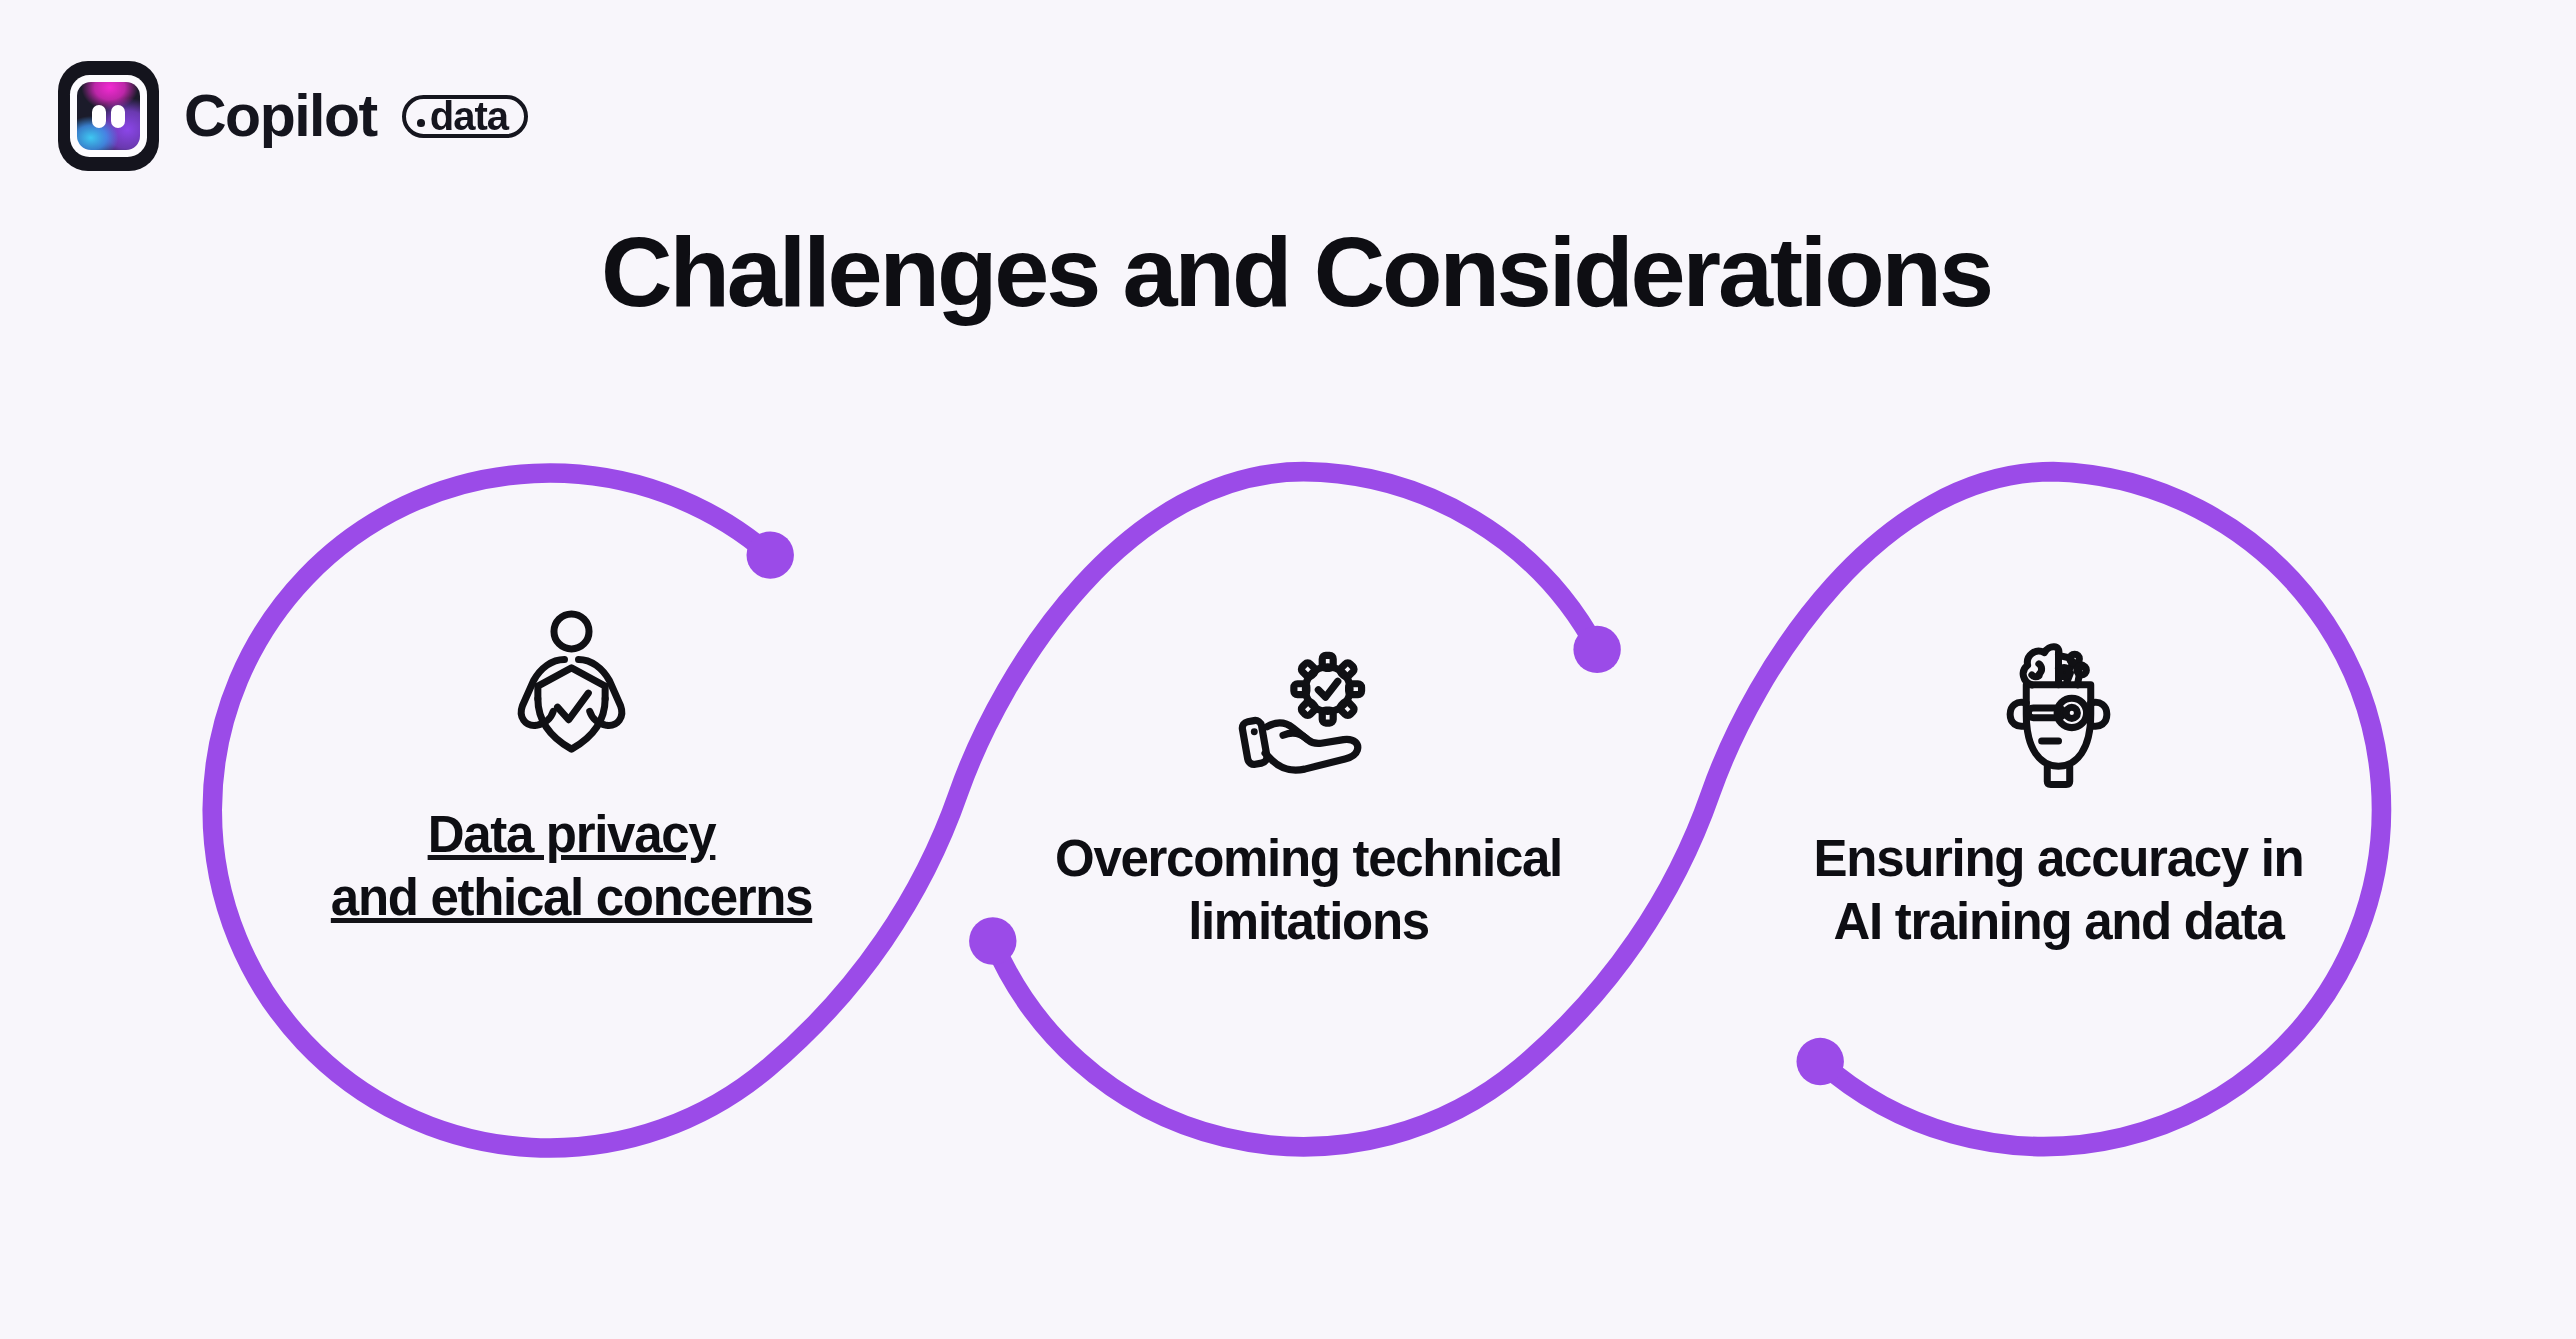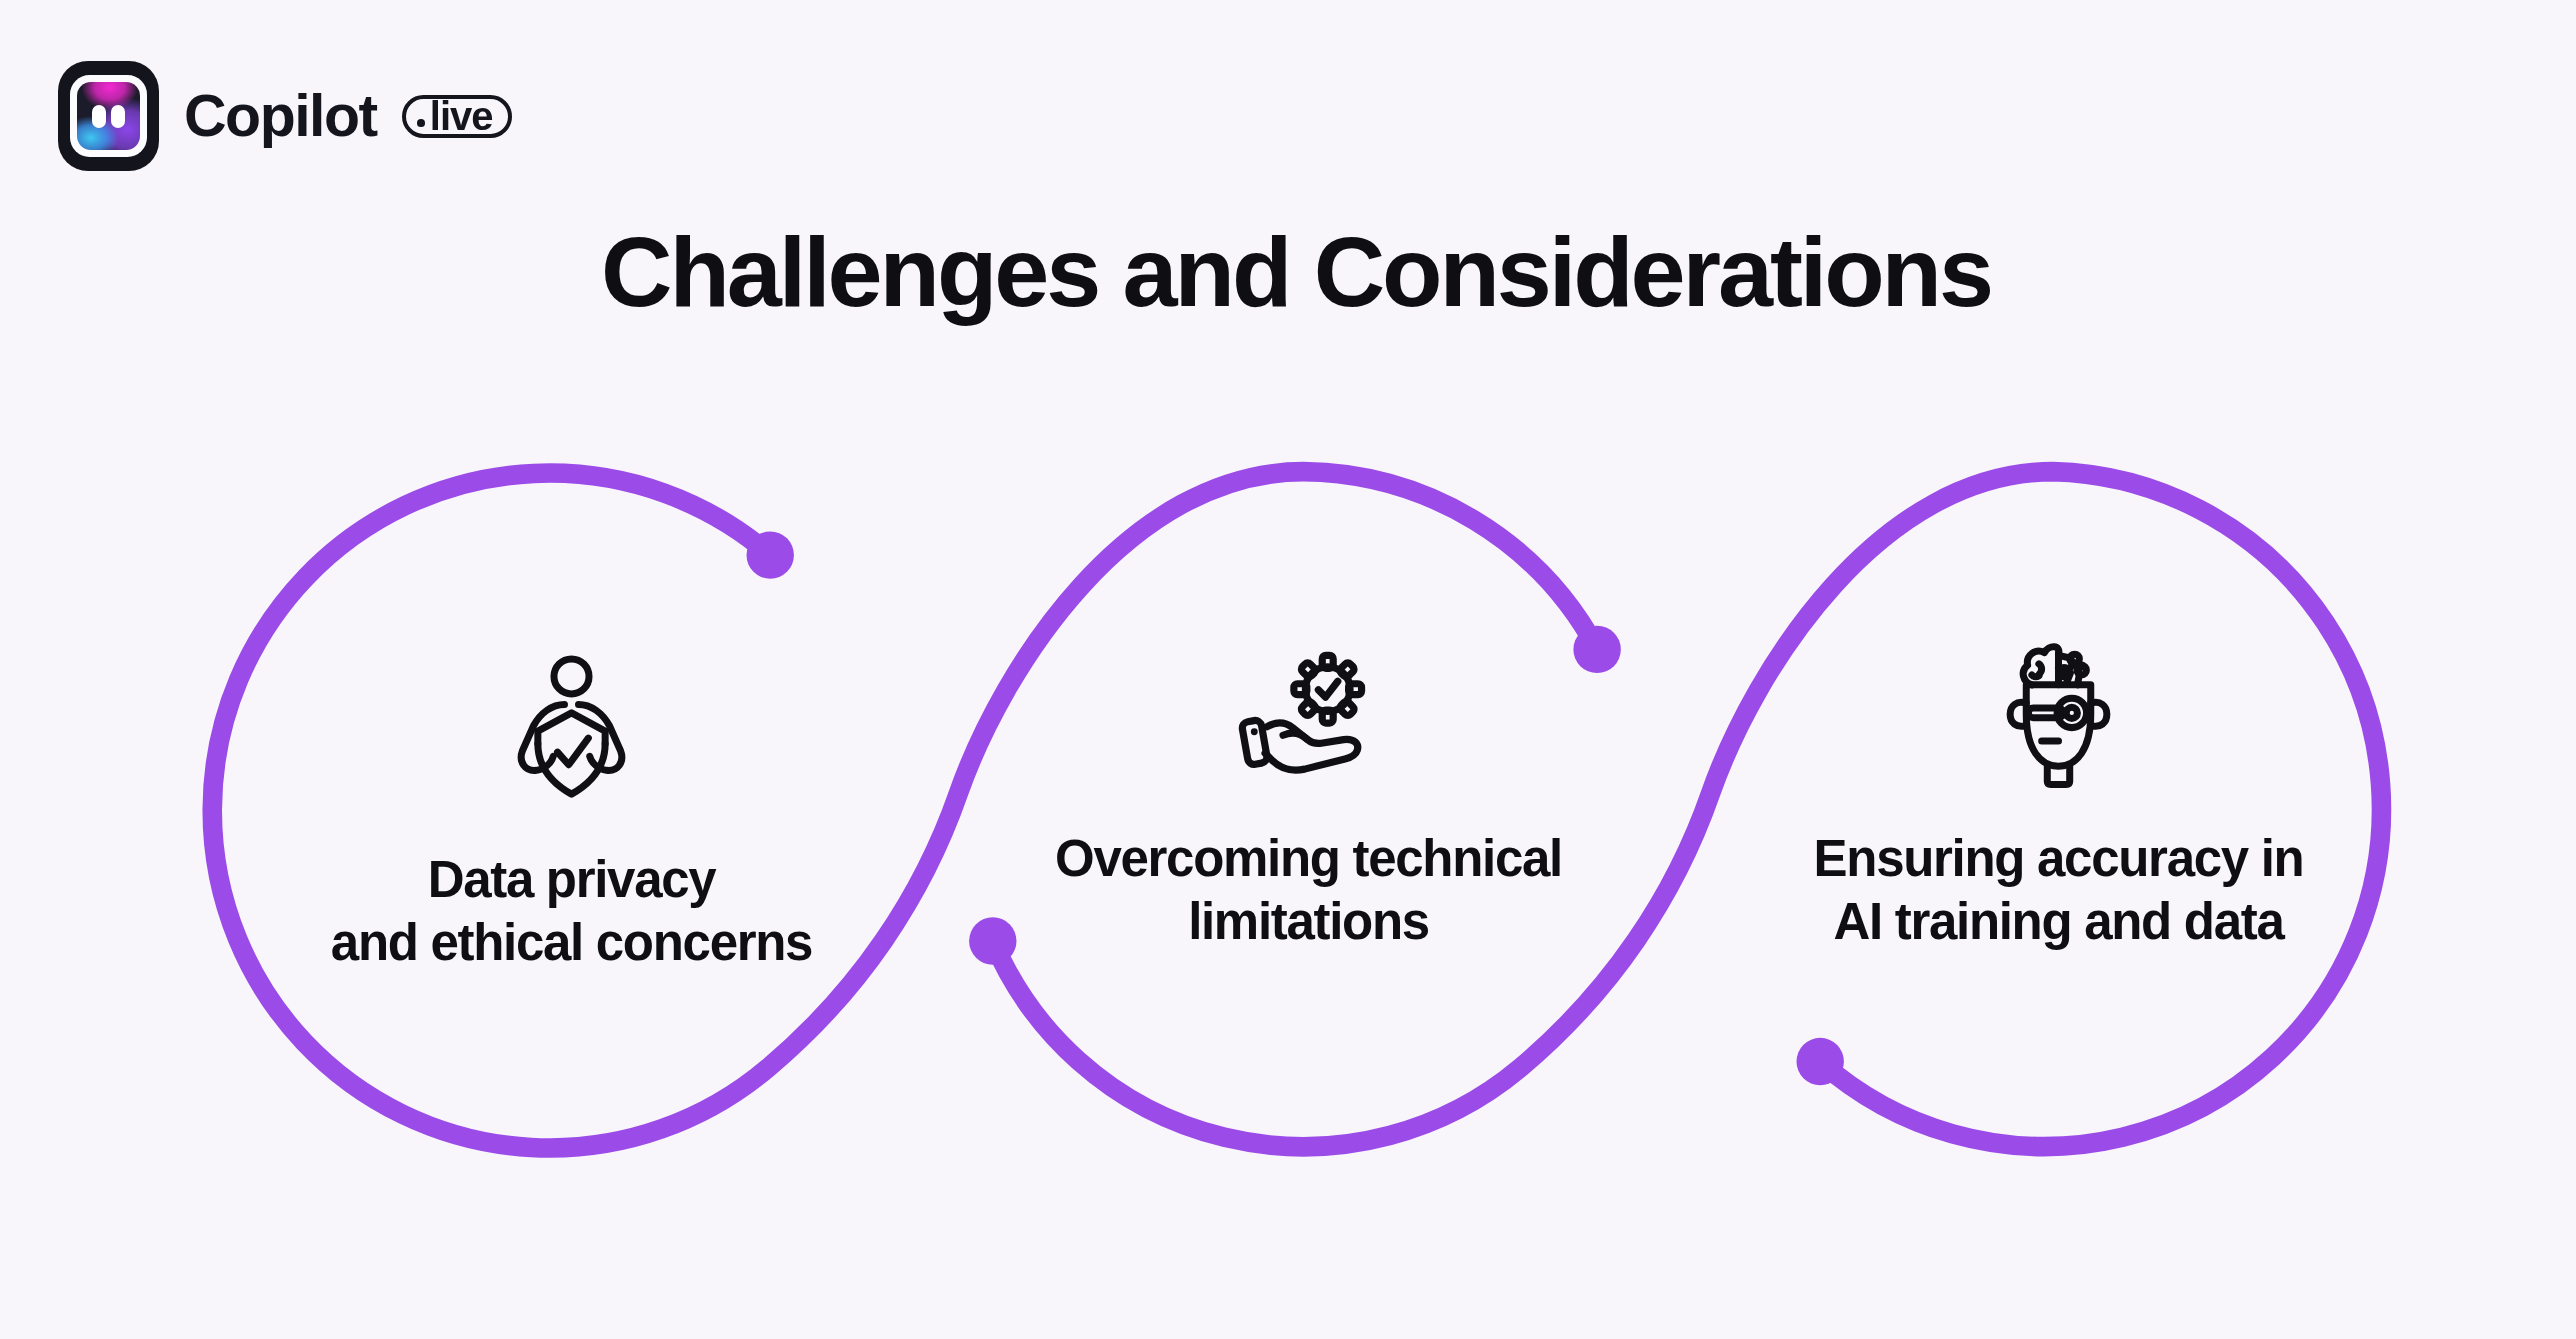--- a/index.html
+++ b/index.html
@@ -54,21 +54,21 @@
           <div class="logo-eyes">
             <div class="logo-eye"></div>
             <div class="logo-eye"></div>
           </div>
         </div>
       </div>
     </div>
     <div class="logotype">Copilot</div>
     <div class="badge">
       <div class="badge-dot"></div>
-      <div class="badge-label">live</div>
+      <div class="badge-label">data</div>
     </div>
   </div>
 
   <div class="title">Challenges and Considerations</div>
 
   <svg class="flow" width="2576" height="1340" viewBox="0 0 5000 2600">
     <path class="flow-stroke" d="M1495 1077
          A655 655 0 1 0 1491 2072
          C1667 1924 1791 1738 1860 1540
          C1946 1295 2190 915 2530 915
@@ -77,21 +77,21 @@
          A655 655 0 0 0 2951 2072
          C3127 1924 3251 1738 3320 1540
          C3406 1295 3650 915 3985 915
          A655 655 0 1 1 3533 2060"></path>
     <circle class="flow-dot" cx="1495" cy="1077" r="46"></circle>
     <circle class="flow-dot" cx="3100" cy="1260" r="46"></circle>
     <circle class="flow-dot" cx="1927" cy="1826" r="46"></circle>
     <circle class="flow-dot" cx="3533" cy="2060" r="46"></circle>
   </svg>
 
-  <div class="item" style="left:185px;top:654px;">
+  <div class="item" style="left:185px;top:609px;text-decoration:underline;">
     <div class="icon">
       <svg width="149" height="157" viewBox="0 0 100 112">
         <circle class="ic" cx="50" cy="16" r="12.5"></circle>
         <path class="ic" d="M45 36 C36 36 28 42 23 51 L15 69 C12 77 17 84 25 83 C31 82 35.5 78 37 73"></path>
         <path class="ic" d="M55 36 C64 36 72 42 77 51 L85 69 C88 77 83 84 75 83 C69 82 64.5 78 63 73"></path>
         <path class="ic" d="M26 64 L26 55 L50 42 L74 55 L74 64"></path>
         <path class="ic" d="M26 64 C26 79 34 91 50 100 C66 91 74 79 74 64"></path>
         <path class="ic" d="M40 70 L48 79 L62 60"></path>
       </svg>
     </div>

